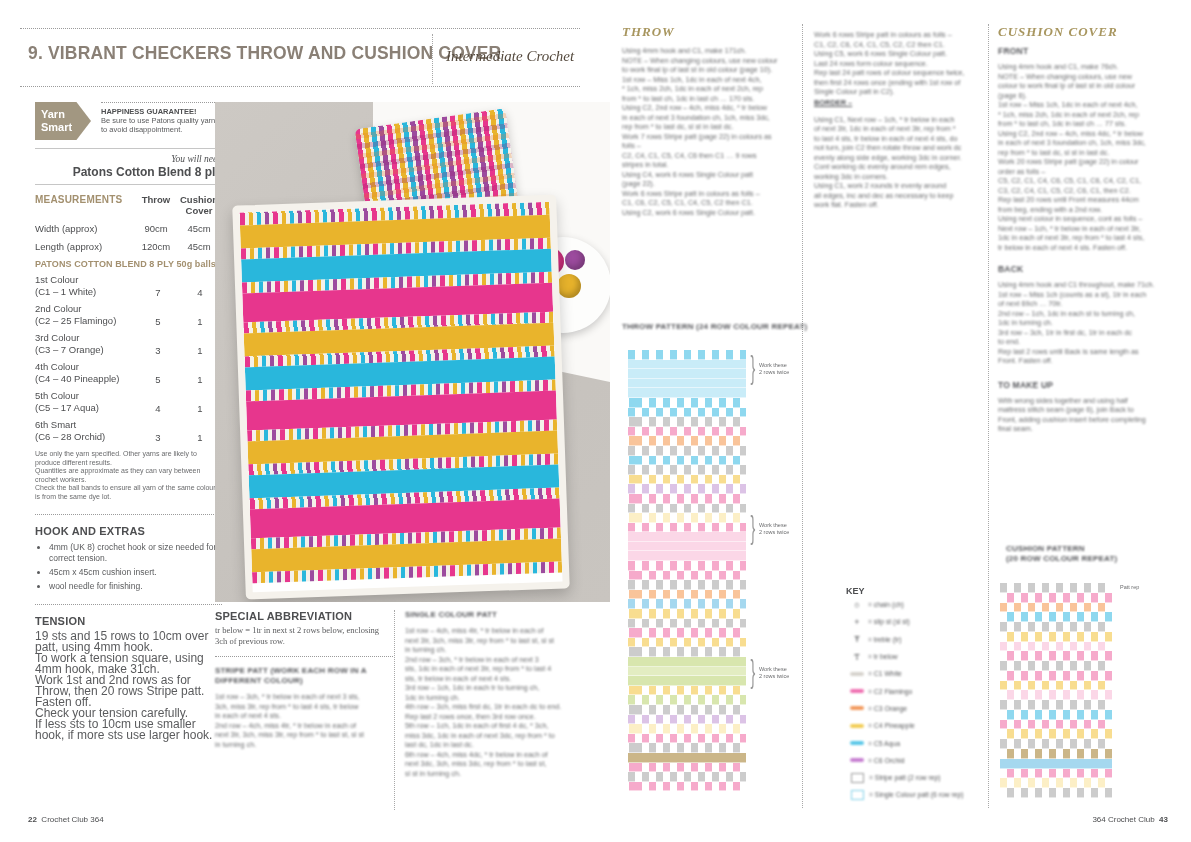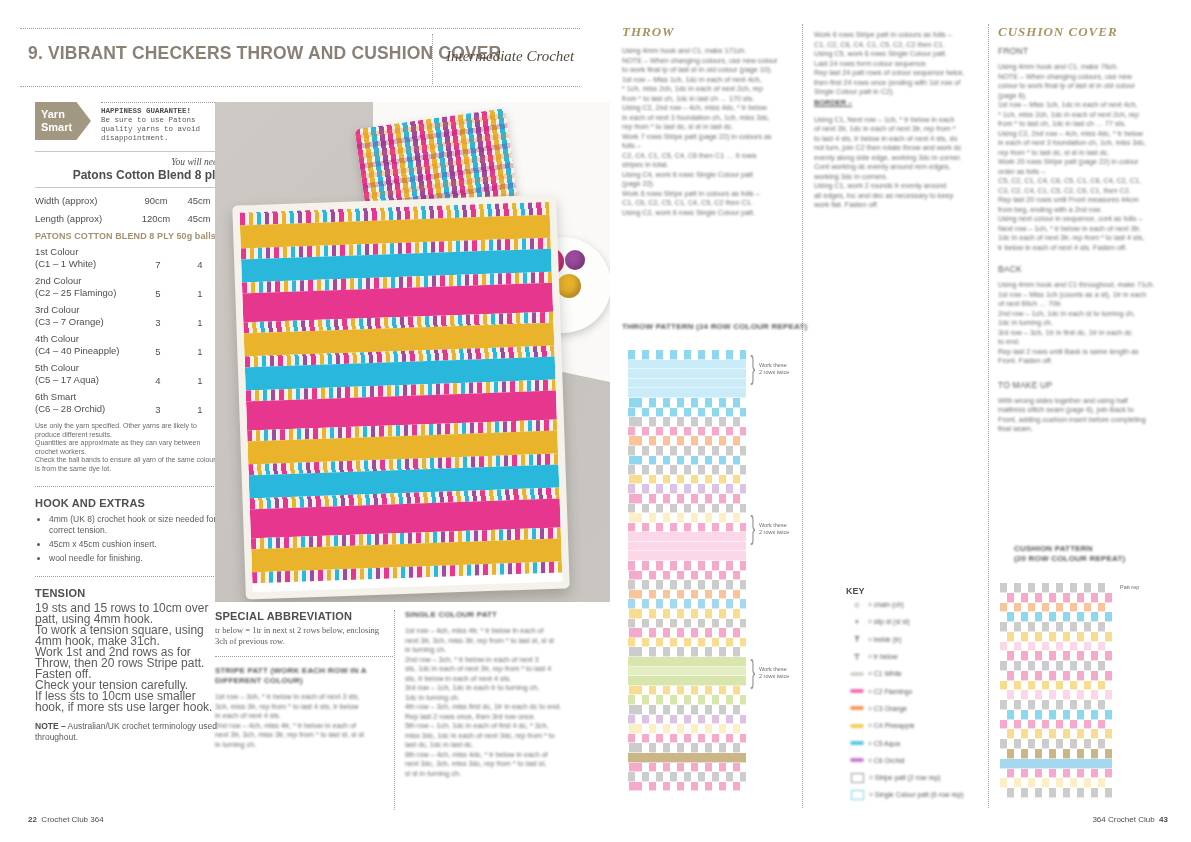--- a/index.html
+++ b/index.html
@@ -24,21 +24,21 @@
   .title-vdiv{position:absolute;left:412px;top:2px;height:50px;border-left:1px dotted #a8a8a8;}
   .subtitle{position:absolute;left:426px;top:16px;font-family:"Liberation Serif",serif;font-style:italic;
     font-size:15px;color:#53483c;}
 
   
   .leftcol{position:absolute;left:15px;top:82px;width:187px;}
   .yarnsmart{display:flex;align-items:flex-start;}
   .badge{width:56px;height:38px;background:#a29781;color:#fff;font-weight:bold;font-size:11px;line-height:13px;
     display:flex;flex-direction:column;justify-content:center;padding-left:6px;box-sizing:border-box;
     clip-path:polygon(0 0,74% 0,100% 50%,74% 100%,0 100%);}
-  .guarantee{margin-left:10px;width:118px;border-top:1px dotted #9b9b9b;padding-top:4px;font-family:Liberation Mono, monospace;}
+  .guarantee{margin-left:10px;width:118px;border-top:1px dotted #9b9b9b;padding-top:4px;}
   .g-head{font-size:7.5px;font-weight:bold;color:#4d4e50;line-height:9px;}
   .g-body{font-size:7.5px;color:#5a5b5d;line-height:9px;}
   .ywn{text-align:right;margin:5px 0 5px 0;}
   .ywn-label{font-family:"Liberation Serif",serif;font-style:italic;font-size:9.5px;color:#4d4e50;}
   .ywn-product{font-size:12px;font-weight:bold;color:#4d4e50;margin-top:1px;}
   .rule.r1{margin-top:8px;} .rule.r2{margin-top:5px;}
   .meas-head{display:grid;grid-template-columns:1fr 40px 46px;margin-top:9px;align-items:start;}
   .th-tan{font-size:10px;font-weight:bold;color:#a3906f;letter-spacing:.2px;}
   .th-col{font-size:9.5px;font-weight:bold;color:#4d4e50;text-align:center;}
   .meas-row{display:grid;grid-template-columns:1fr 40px 46px;font-size:9.5px;color:#4d4e50;margin-top:7px;}
@@ -90,28 +90,28 @@
   .footer-l{left:8px;} .footer-r{right:6px;text-align:right;}
   .footer b{font-weight:bold;}
 
   
   .rp-col{position:absolute;top:4px;}
   .col1{left:4px;width:174px;}
   .col2{left:196px;width:170px;}
   .col3{left:380px;width:176px;}
   .goldhead{font-family:"Liberation Serif",serif;font-style:italic;font-weight:bold;font-size:13px;
     letter-spacing:1px;color:#a8965f;filter:blur(.6px);}
-  .subheadline{font-size:8.5px;font-weight:normal;color:#55565a;letter-spacing:.2px;filter:blur(.8px);}
+  .subheadline{font-size:8.5px;font-weight:bold;color:#55565a;letter-spacing:.2px;filter:blur(.8px);}
   .linesblock{margin-top:6px;}
   .chart{position:absolute;filter:blur(.5px);}
   .throw-chart{left:10px;top:330px;width:118px;}
   .cushion-chart{left:382px;top:563px;width:112px;}
   .chart-heading{position:absolute;font-size:8px;font-weight:bold;color:#55565a;letter-spacing:.2px;filter:blur(.8px);}
   .th-ch-head{left:4px;top:302px;width:190px;}
-  .cu-ch-head{left:396px;top:524px;width:150px;line-height:10px;}
+  .cu-ch-head{left:388px;top:524px;width:150px;line-height:10px;}
   .annot{position:absolute;display:flex;align-items:center;filter:blur(.7px);}
   .annot .brace{font-size:18px;color:#9a9a9a;transform:scaleY(1.7) scaleX(.8);margin-right:3px;}
   .annot .atext{font-size:5.5px;line-height:7px;color:#6b6c6e;}
   .keyblock{position:absolute;left:228px;top:566px;width:140px;}
   .keyhead{font-size:9px;font-weight:bold;color:#4d4e50;filter:blur(.7px);}
   .key-item{display:flex;align-items:center;height:17.3px;filter:blur(.9px);}
   .key-glyph{width:22px;text-align:center;font-size:9px;color:#4d4e50;flex:none;}
   .key-swatch{width:14px;height:4px;border-radius:2px;margin:0 4px 0 4px;flex:none;}
   .key-box{width:11px;height:8px;border:1px solid;margin:0 5px 0 5px;flex:none;background:#fff;}
   .key-label{font-size:6.8px;color:#5a5b5d;}
@@ -142,20 +142,25 @@
           <div class="g-body">Be sure to use Patons quality yarns to avoid disappointment.</div>
         </div>
       </div>
       <div class="rule r1"></div>
       <div class="ywn">
         <div class="ywn-label">You will need</div>
         <div class="ywn-product">Patons Cotton Blend 8 ply</div>
       </div>
       <div class="rule r2"></div>
 
+      <div class="meas-head">
+        <span class="th-tan">MEASUREMENTS</span>
+        <span class="th-col">Throw</span>
+        <span class="th-col">Cushion Cover</span>
+      </div>
       <div id="meas-rows">
           <div class="meas-row">
             <div class="lbl">Width (approx)</div>
             <div class="v">90cm</div>
             <div class="v">45cm</div>
           </div>
           <div class="meas-row">
             <div class="lbl">Length (approx)</div>
             <div class="v">120cm</div>
             <div class="v">45cm</div>
@@ -232,24 +237,20 @@
 
       <div class="dotsep"></div>
       <h3 class="sec">TENSION</h3>
       <div class="tlines" id="tension-lines">
           <div>19 sts and 15 rows to 10cm over patt, using 4mm hook.</div>
           <div>To work a tension square, using 4mm hook, make 31ch.</div>
           <div>Work 1st and 2nd rows as for Throw, then 20 rows Stripe patt. Fasten off.</div>
           <div>Check your tension carefully.</div>
           <div>If less sts to 10cm use smaller hook, if more sts use larger hook.</div>
         </div>
-      <p class="note">
-        <b>NOTE –</b>
-        <span>Australian/UK crochet terminology used throughout.</span>
-      </p>
     </div>
 
     <div class="photo">
       <div class="sheet"></div>
       <div class="cushion"></div>
       <div class="plate"></div>
       <div class="ball" style="left:322px;top:146px;width:27px;height:27px;background:#e7368d;"></div>
       <div class="ball" style="left:350px;top:148px;width:20px;height:20px;background:#9c4b9e;"></div>
       <div class="ball" style="left:312px;top:166px;width:25px;height:25px;background:#29b7dc;"></div>
       <div class="ball" style="left:342px;top:172px;width:24px;height:24px;background:#e9b42c;"></div>

